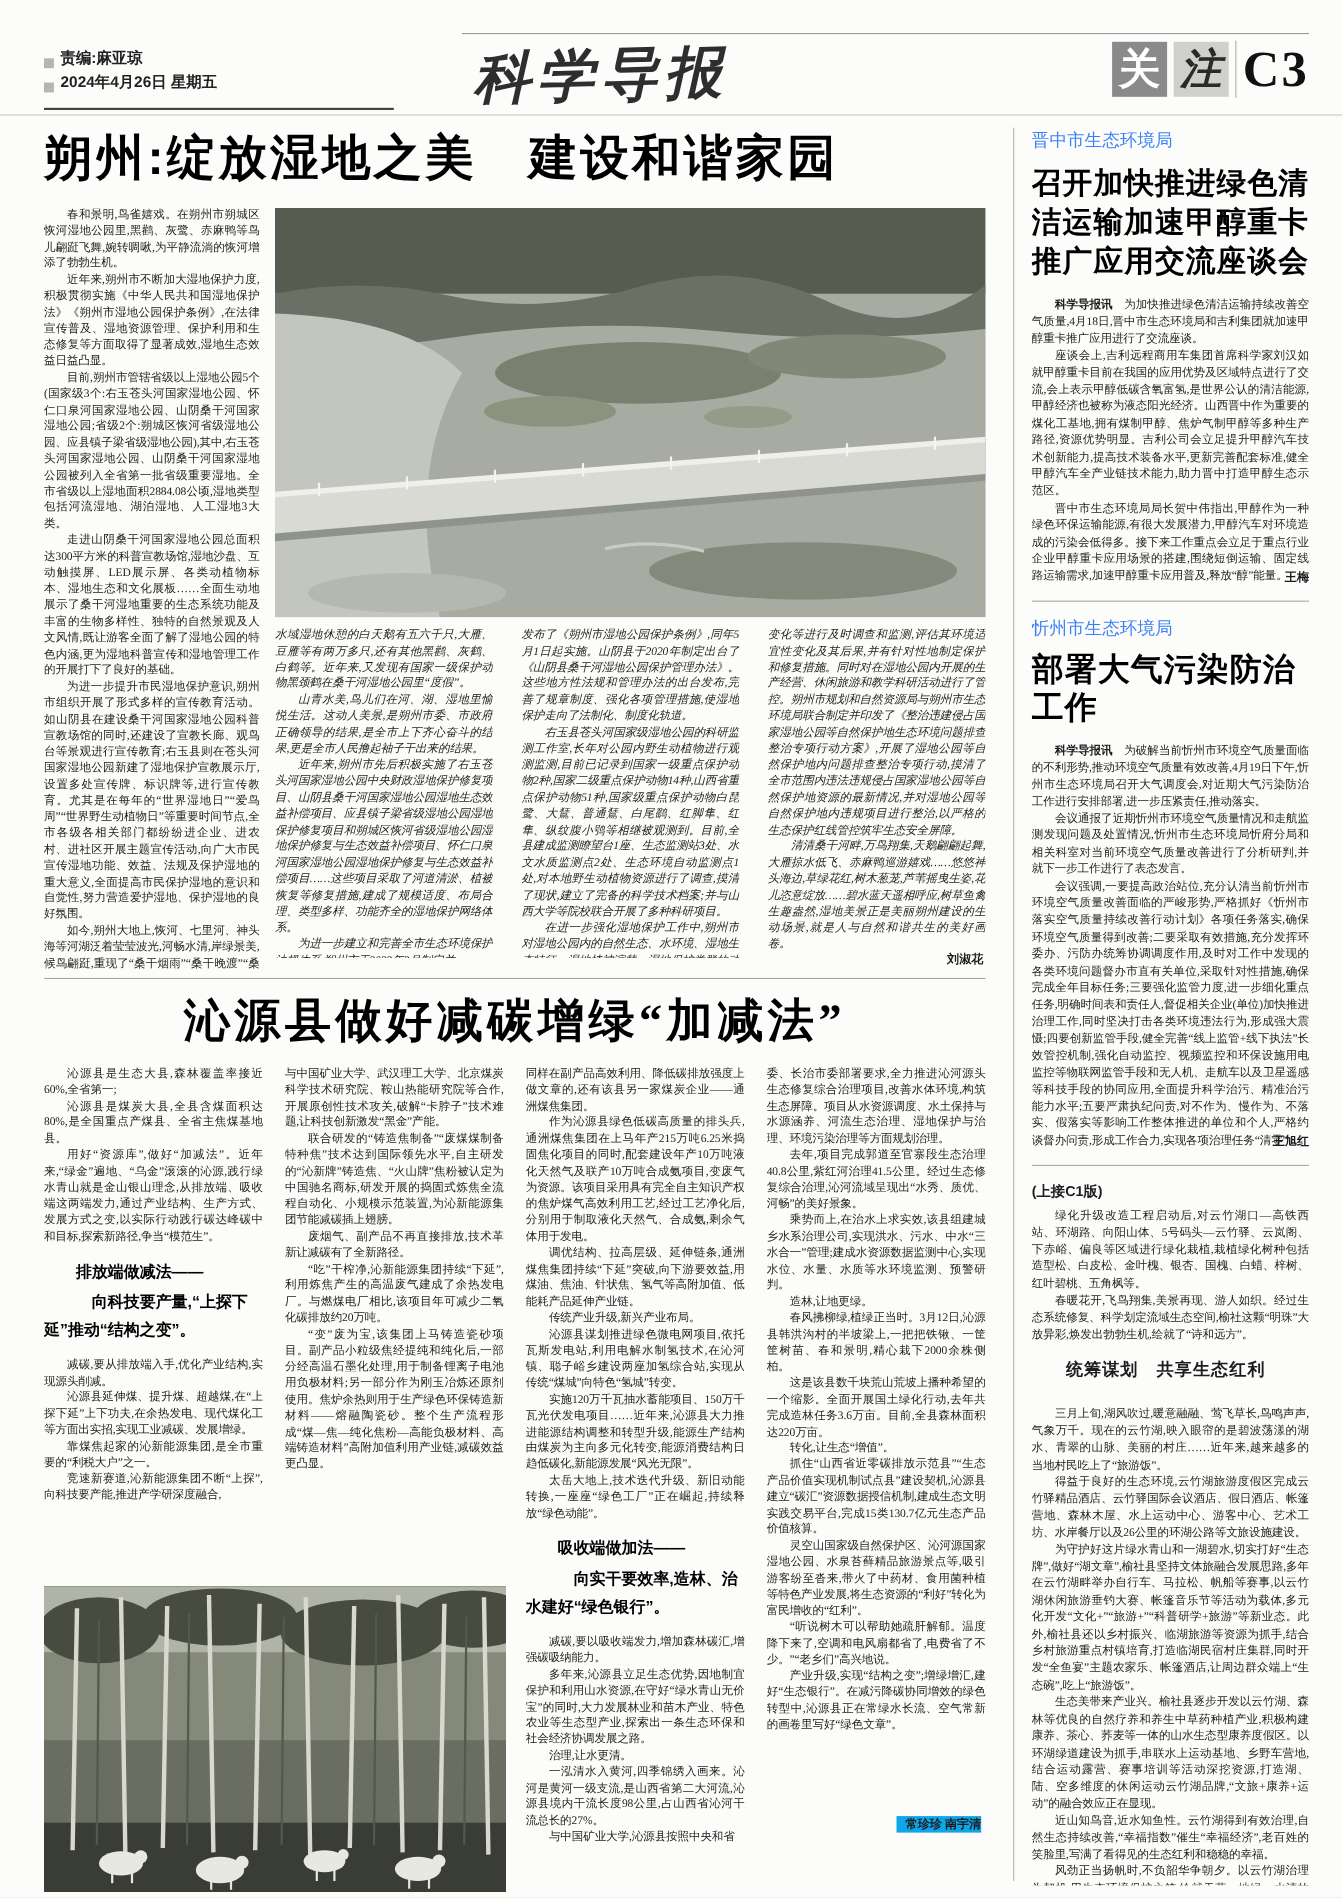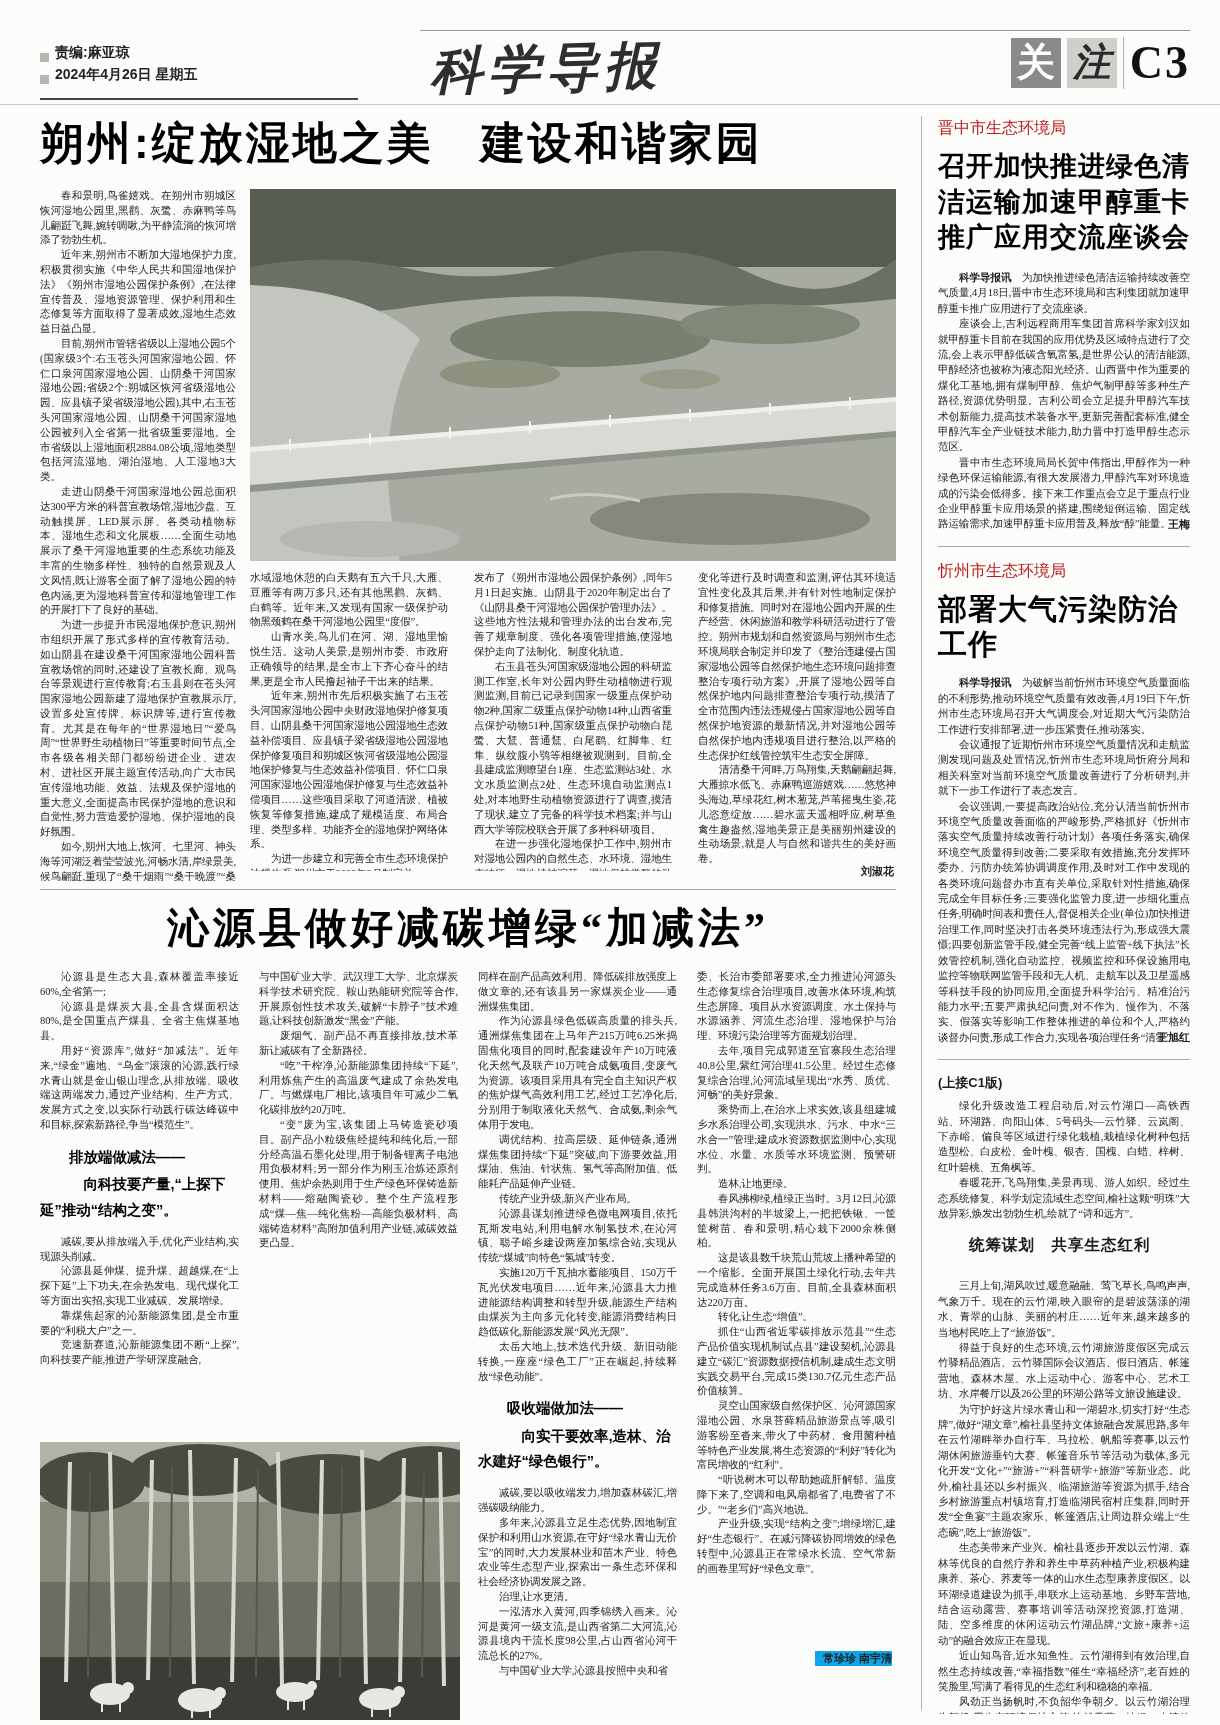--- a/index.html
+++ b/index.html
@@ -25,21 +25,21 @@
   .main-col{position:absolute;left:40px;top:112px;width:856px;}
   .v-divider{position:absolute;left:921px;top:116px;width:1px;height:1594px;background:#b4b4b0;}
   .sidebar{position:absolute;left:938px;top:114px;width:252px;height:1600px;overflow:hidden;}
   
   .lead-hl{font-family:"Liberation Sans","DejaVu Sans",sans-serif;font-weight:900;font-size:44px;
            letter-spacing:3px;color:#000;margin:2px 0 16px 0;white-space:nowrap;}
   .lead-body{position:relative;display:flex;gap:14px;height:692px;overflow:hidden;}
   .lead-c1{width:196px;height:692px;overflow:hidden;}
   .lead-right{width:646px;display:flex;flex-direction:column;gap:10px;}
   .photo-top{width:646px;height:372px;background:#9aa096;}
-  .lead-lower{display:flex;gap:26px;height:300px;overflow:hidden;}
+  .lead-lower{display:flex;gap:26px;height:300px;overflow:hidden;font-style:italic;}
   .lead-lower .lcol{width:206px;height:310px;overflow:hidden;}
   .lead-byline{position:absolute;right:2px;bottom:2px;font-weight:bold;font-size:11px;background:#fcfcfa;padding-left:8px;}
   .article-rule{border:0;height:1px;background:#a8a8a4;margin:8px 0 2px 0;}
   
   .feat-hl{font-family:"Liberation Serif",serif;font-weight:900;font-size:42px;text-align:center;
            letter-spacing:4px;color:#000;margin:10px 0 14px 0;}
   .feat-body{position:relative;display:flex;gap:20px;height:752px;overflow:hidden;}
   .feat-body .fcol{width:202px;overflow:hidden;}
   .h-short{height:460px;}
   .h-full{height:752px;}
@@ -47,21 +47,21 @@
   .feat-byline{position:absolute;right:4px;bottom:56px;font-weight:bold;font-size:11px;background:#0ea5e9;padding-left:8px;}
   
   .para{margin:0;text-indent:2em;text-align:justify;font-size:10.5px;line-height:14.8px;letter-spacing:-0.1px;}
   .para.flush{text-indent:0;}
   .sidebar .para{line-height:15.4px;}
   .subhead-box{font-family:"Liberation Sans",sans-serif;font-weight:bold;font-size:14.5px;line-height:1.75;
                margin:12px 0 12px 0;color:#000;}
   .sh-l1{text-indent:2em;}
   .sh-l2{text-indent:3em;margin-top:2px;}
   
-  .kicker{font-family:"Liberation Sans",sans-serif;font-size:16px;color:#b91c1c;margin:4px 0 10px 0;}
+  .kicker{font-family:"Liberation Sans",sans-serif;font-size:16px;color:#3b82f6;margin:4px 0 10px 0;}
   .sb-hl1{font-family:"Liberation Sans",sans-serif;font-weight:900;font-size:27px;line-height:1.32;
           letter-spacing:1px;color:#000;margin:0 0 14px 0;}
   .sb-hl2{font-family:"Liberation Sans",sans-serif;font-weight:900;font-size:29px;line-height:1.2;
           letter-spacing:1px;color:#000;margin:0 0 14px 0;}
   .byline{text-align:right;font-weight:bold;font-size:11px;margin-top:-15px;font-family:Liberation Mono, monospace;}
   .sb-rule{border:0;height:1px;background:#a8a8a4;margin:14px 0;}
   .cont-label{font-weight:bold;font-size:13px;font-family:"Liberation Sans",sans-serif;margin:2px 0 6px 0;}
   .cont-subhead{font-family:"Liberation Sans",sans-serif;font-weight:bold;font-size:15.5px;text-align:left;
                 text-indent:2em;letter-spacing:1px;margin:14px 0 22px 0;}
   .lead-in{font-weight:bold;font-family:"Liberation Sans",sans-serif;}
@@ -176,20 +176,21 @@
           </div>
           <div>
               <p class="para">减碳,要从排放端入手,优化产业结构,实现源头削减。</p>
               <p class="para">沁源县延伸煤、提升煤、超越煤,在“上探下延”上下功夫,在余热发电、现代煤化工等方面出实招,实现工业减碳、发展增绿。</p>
               <p class="para">靠煤焦起家的沁新能源集团,是全市重要的“利税大户”之一。</p>
               <p class="para">竞速新赛道,沁新能源集团不断“上探”,向科技要产能,推进产学研深度融合,</p>
             </div>
         </div>
         <div class="fcol h-short">
             <p class="para flush">与中国矿业大学、武汉理工大学、北京煤炭科学技术研究院、鞍山热能研究院等合作,开展原创性技术攻关,破解“卡脖子”技术难题,让科技创新激发“黑金”产能。</p>
+            <p class="para">联合研发的“铸造焦制备”“废煤煤制备特种焦”技术达到国际领先水平,自主研发的“沁新牌”铸造焦、“火山牌”焦粉被认定为中国驰名商标,研发开展的捣固式炼焦全流程自动化、小规模示范装置,为沁新能源集团节能减碳插上翅膀。</p>
             <p class="para">废烟气、副产品不再直接排放,技术革新让减碳有了全新路径。</p>
             <p class="para">“吃”干榨净,沁新能源集团持续“下延”,利用炼焦产生的高温废气建成了余热发电厂。与燃煤电厂相比,该项目年可减少二氧化碳排放约20万吨。</p>
             <p class="para">“变”废为宝,该集团上马铸造瓷砂项目。副产品小粒级焦经提纯和纯化后,一部分经高温石墨化处理,用于制备锂离子电池用负极材料;另一部分作为刚玉冶炼还原剂使用。焦炉余热则用于生产绿色环保铸造新材料——熔融陶瓷砂。整个生产流程形成“煤—焦—纯化焦粉—高能负极材料、高端铸造材料”高附加值利用产业链,减碳效益更凸显。</p>
           </div>
         <div class="fcol h-full">
           <div>
               <p class="para flush">同样在副产品高效利用、降低碳排放强度上做文章的,还有该县另一家煤炭企业——通洲煤焦集团。</p>
               <p class="para">作为沁源县绿色低碳高质量的排头兵,通洲煤焦集团在上马年产215万吨6.25米捣固焦化项目的同时,配套建设年产10万吨液化天然气及联产10万吨合成氨项目,变废气为资源。该项目采用具有完全自主知识产权的焦炉煤气高效利用工艺,经过工艺净化后,分别用于制取液化天然气、合成氨,剩余气体用于发电。</p>
               <p class="para">调优结构、拉高层级、延伸链条,通洲煤焦集团持续“下延”突破,向下游要效益,用煤油、焦油、针状焦、氢气等高附加值、低能耗产品延伸产业链。</p>
               <p class="para">传统产业升级,新兴产业布局。</p>

